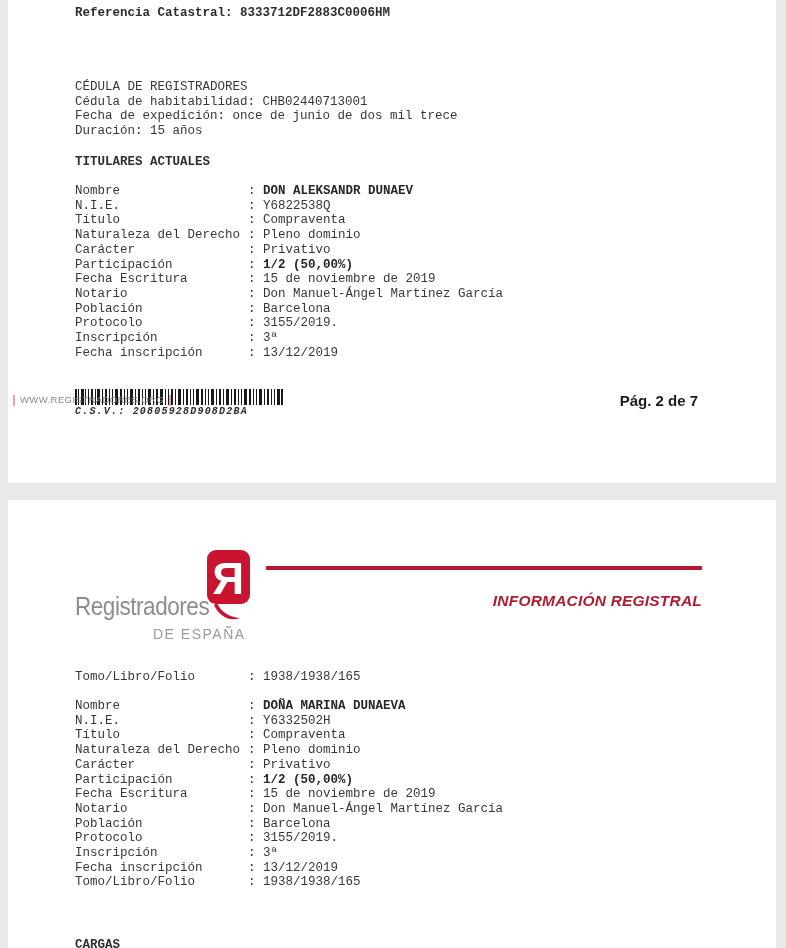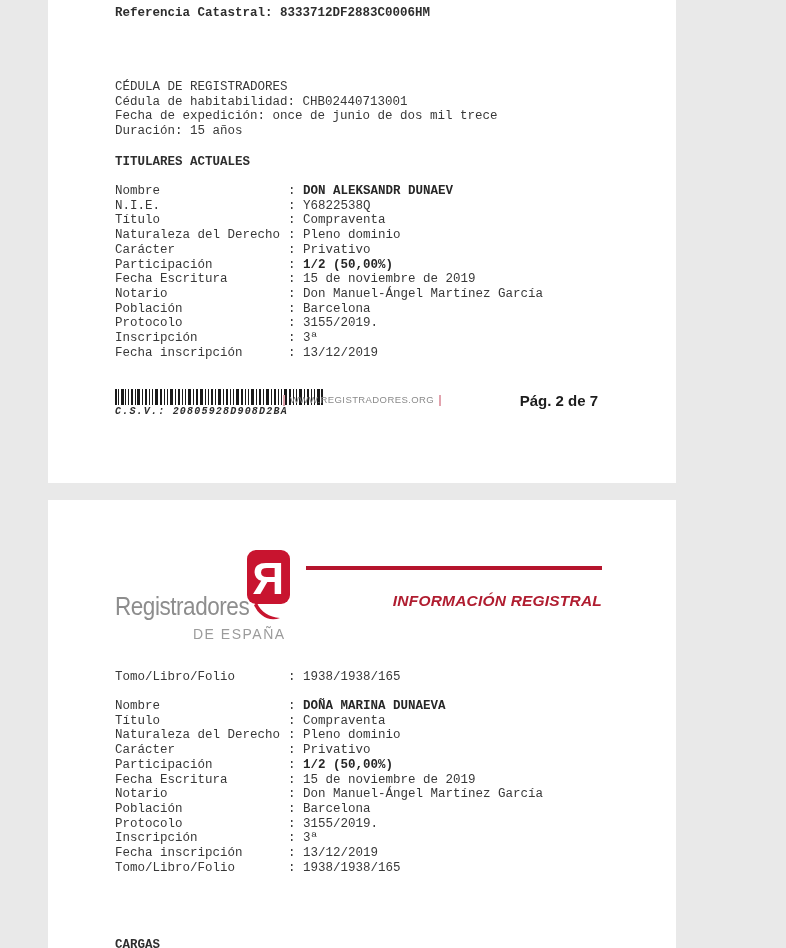--- a/index.html
+++ b/index.html
@@ -2,21 +2,21 @@
 <html><head>
 <meta charset="utf-8">
 <style>
   html,body{margin:0;padding:0;}
   body{
     width:786px;height:948px;overflow:hidden;position:relative;
     background:#e9e9e9;
     font-family:"Liberation Sans",sans-serif;
   }
   .page{
-    position:absolute;left:8px;width:628px;background:#ffffff;margin-left:40px;
+    position:absolute;left:8px;width:768px;background:#ffffff;
   }
   .page1{top:0;height:483px;}
   .page2{top:500px;height:448px;overflow:hidden;}
 
   .mono{
     font-family:"Liberation Mono","DejaVu Sans Mono",monospace;
     font-size:12.5px;color:#383838;line-height:14.7px;
   }
   .abs{position:absolute;}
 
@@ -36,21 +36,21 @@
   
   .barcode-wrap{left:67px;top:389px;}
   .barcode-svg{display:block;}
   .csv-line{
     font-family:"Liberation Mono","DejaVu Sans Mono",monospace;
     font-size:10px;font-weight:bold;color:#2f2f2f;letter-spacing:1.2px;
     margin-top:1px;
     font-style:italic;
   }
   .www-line{
-    left:0;right:0;top:394px;text-align:center;
+    left:0;right:0;top:394px;text-align:left;
     font-size:9.5px;color:#8a8a8a;letter-spacing:.4px;
   }
   .www-bar{
     display:inline-block;width:0;height:11px;
     border-left:2px solid #e2a3ae;margin:0 5px;vertical-align:middle;
   }
   .pagenum{
     right:78px;top:392px;font-size:15px;font-weight:bold;color:#1d1d1d;
   }
 
@@ -151,20 +151,21 @@
 
   <div class="abs fields-block top-field mono">
 
       <div class="row"><span class="lbl">Tomo/Libro/Folio</span><span class="sep">:</span> <span class="val">1938/1938/165</span></div>
     </div>
 
   <div class="abs fields-block fields-p2 mono">
 
       <div class="row"><span class="lbl">Nombre</span><span class="sep">:</span> <span class="val b">DOÑA MARINA DUNAEVA</span></div>
 
+      <div class="row"><span class="lbl">N.I.E.</span><span class="sep">:</span> <span class="val">Y6332502H</span></div>
 
       <div class="row"><span class="lbl">Título</span><span class="sep">:</span> <span class="val">Compraventa</span></div>
 
       <div class="row"><span class="lbl">Naturaleza del Derecho</span><span class="sep">:</span> <span class="val">Pleno dominio</span></div>
 
       <div class="row"><span class="lbl">Carácter</span><span class="sep">:</span> <span class="val">Privativo</span></div>
 
       <div class="row"><span class="lbl">Participación</span><span class="sep">:</span> <span class="val b">1/2 (50,00%)</span></div>
 
       <div class="row"><span class="lbl">Fecha Escritura</span><span class="sep">:</span> <span class="val">15 de noviembre de 2019</span></div>

